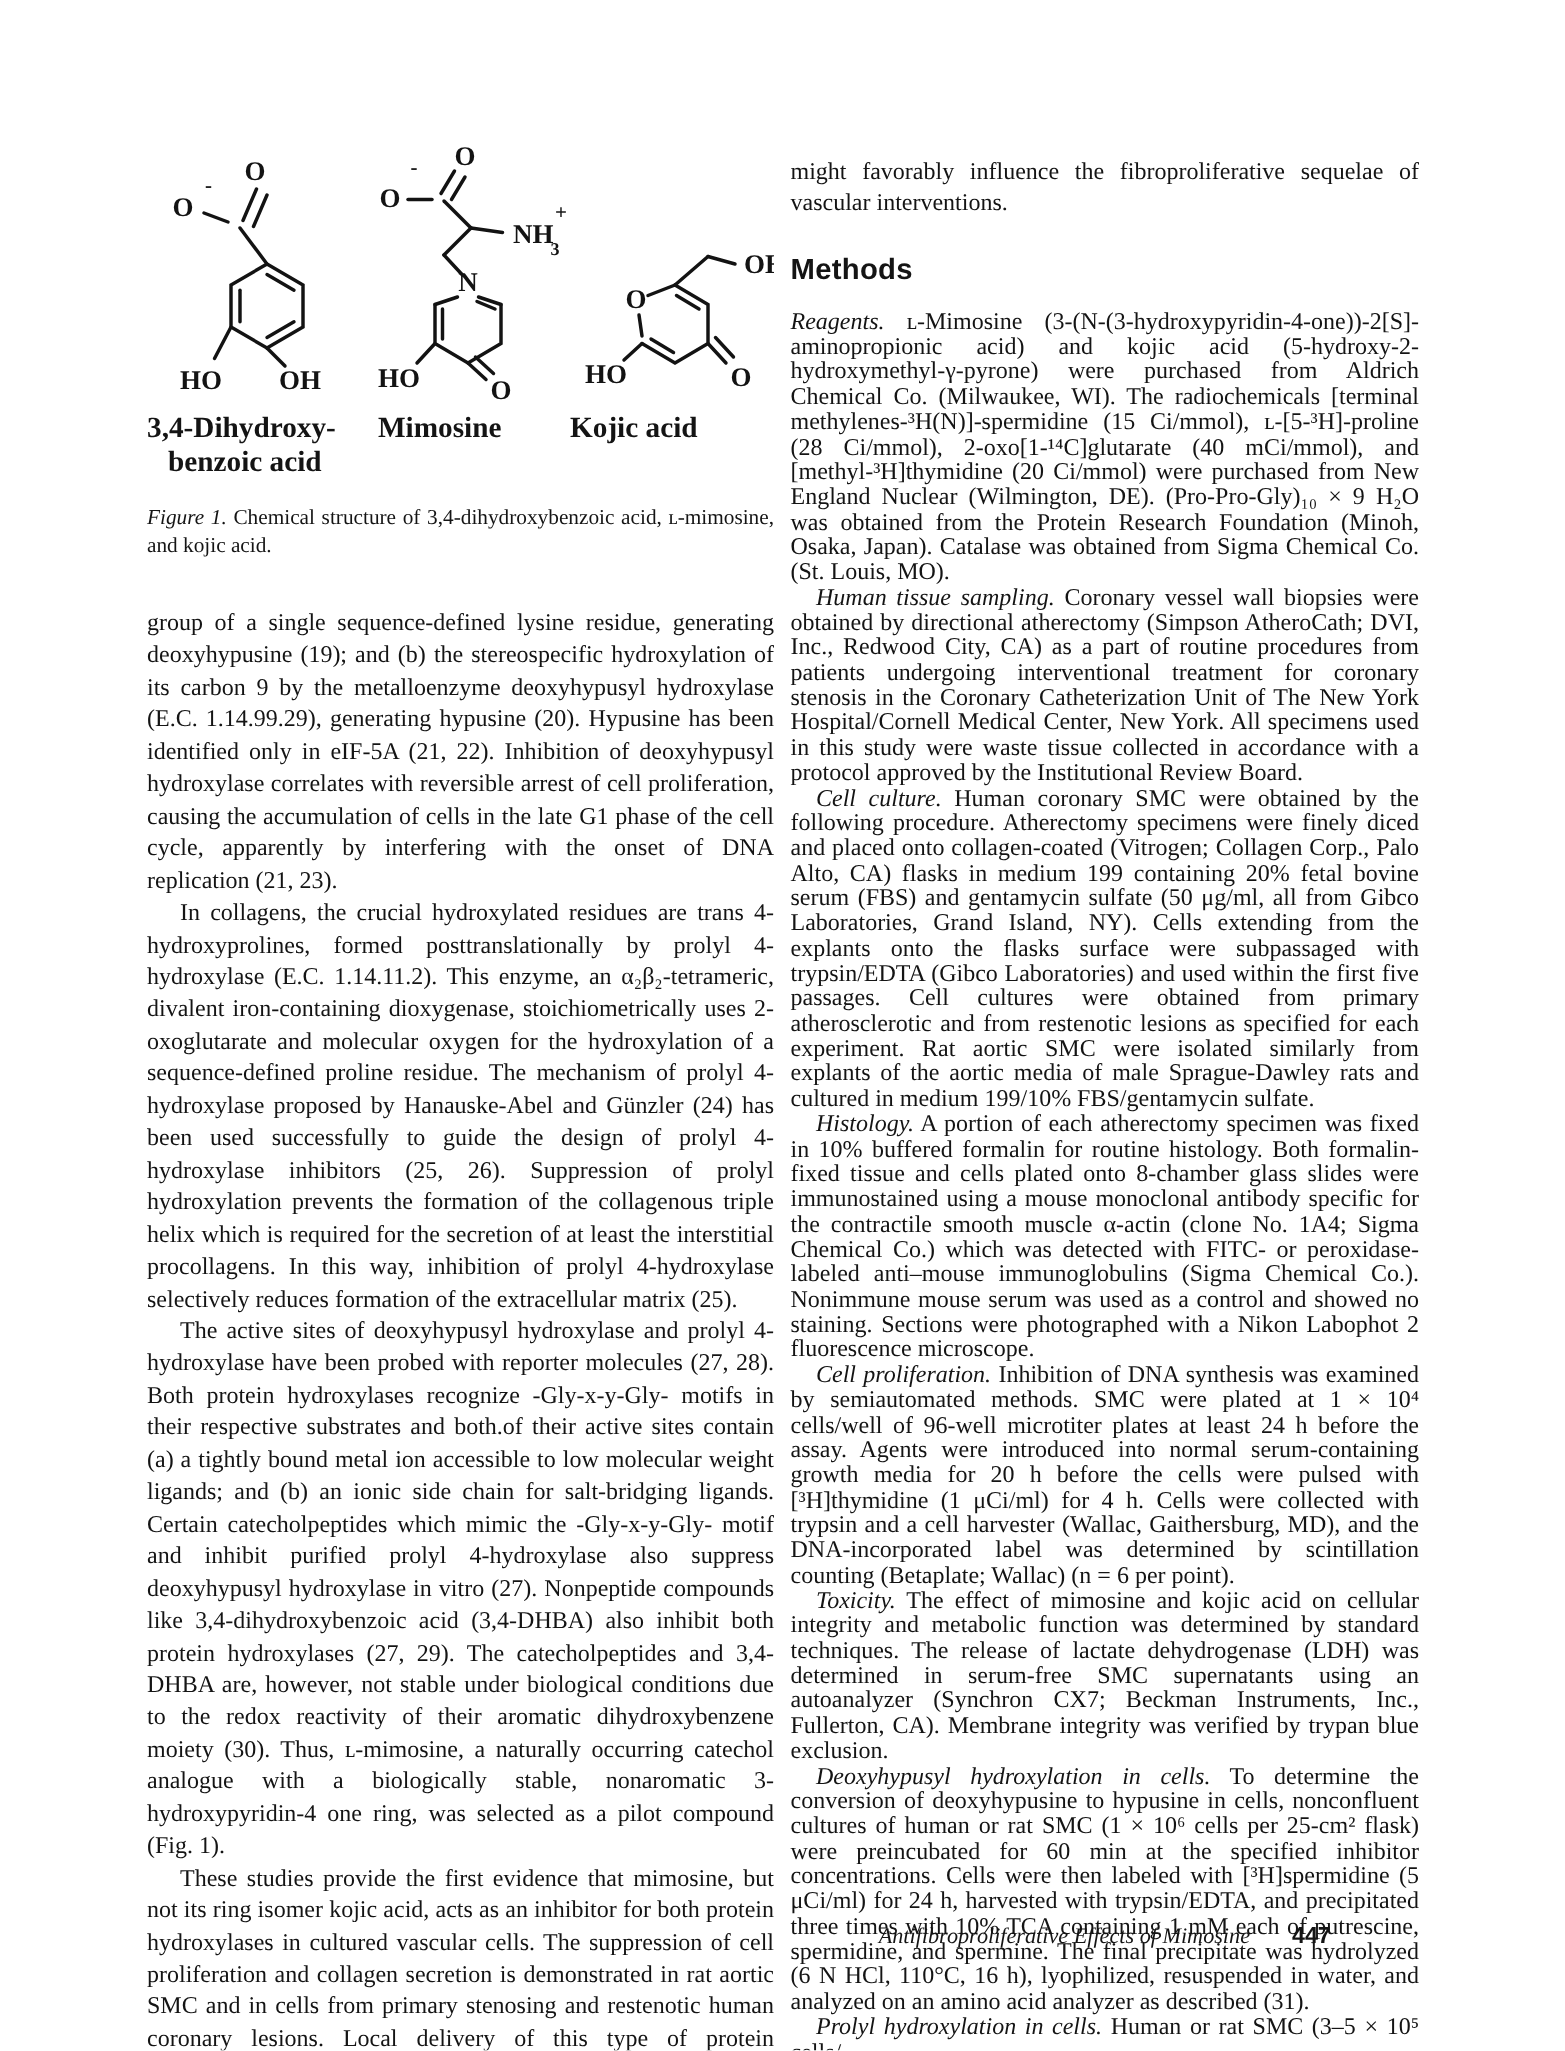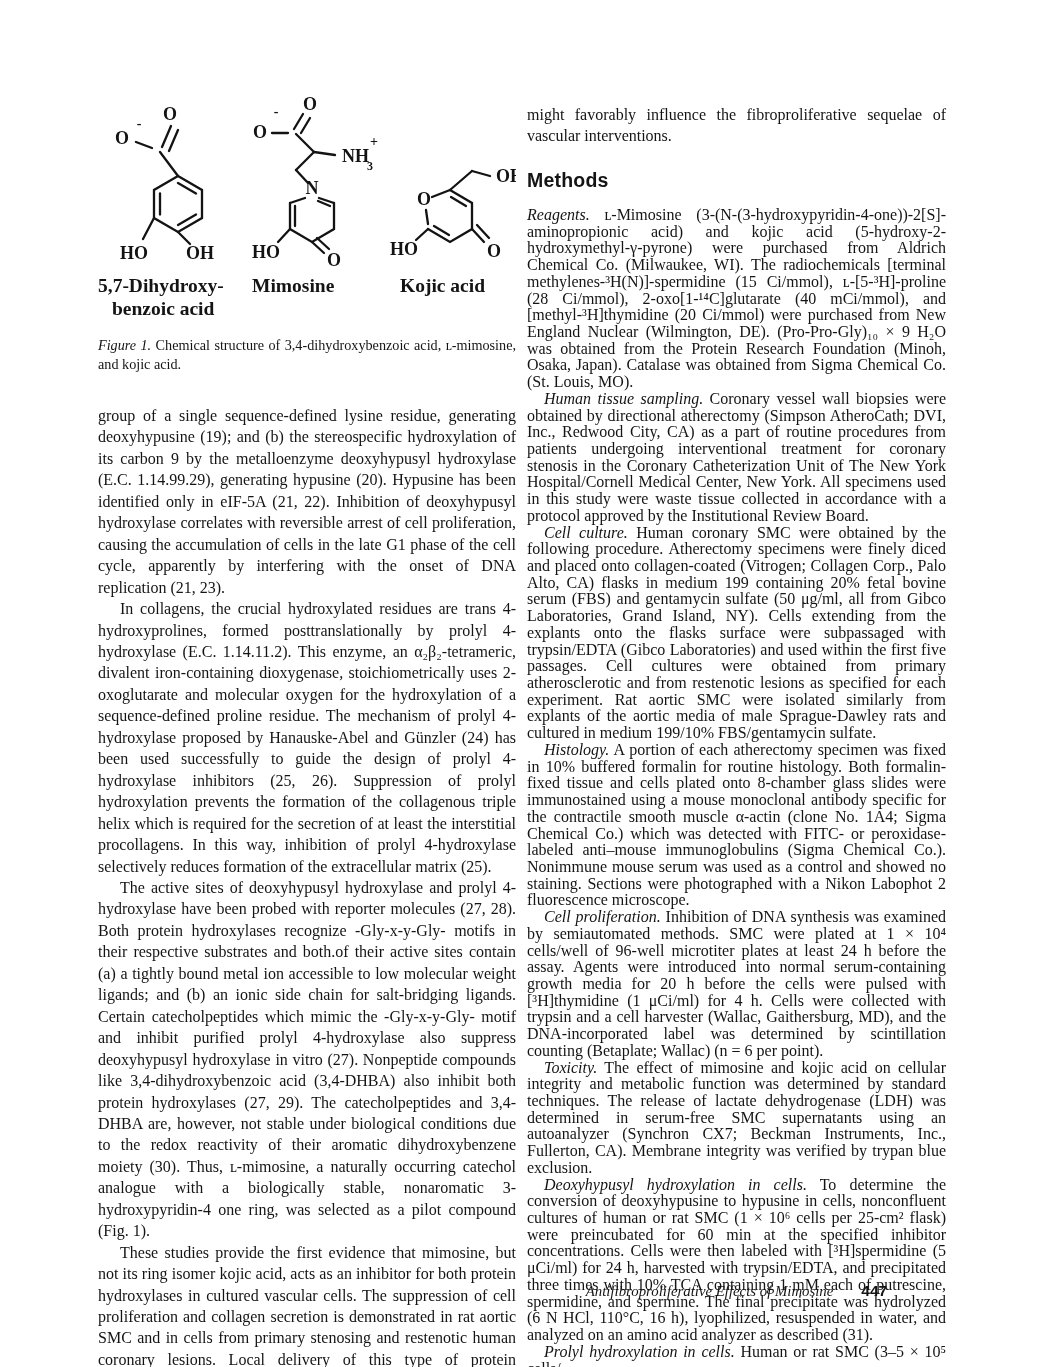--- a/index.html
+++ b/index.html
@@ -107,25 +107,25 @@
         <line x1="330" y1="137" x2="318" y2="148"></line>
         <text x="306" y="163" text-anchor="middle">HO</text>
         <line x1="374" y1="137" x2="386" y2="150"></line>
         <line x1="379" y1="133" x2="391" y2="146"></line>
         <text x="396" y="165" text-anchor="middle">O</text>
       </g>
     </svg>
 
     <div class="compound-labels">
       <div class="compound-label" style="left:0;">
-        <span>5,7-Dihydroxy-</span>
+        <span>3,4-Dihydroxy-</span>
         <span class="l2">benzoic acid</span>
       </div>
       <div class="compound-label" style="left:154px;font-family:Liberation Serif, serif;">Mimosine</div>
-      <div class="compound-label" style="left:302px;">Kojic acid</div>
+      <div class="compound-label" style="left:282px;">Kojic acid</div>
     </div>
 
     <p class="caption"><em>Figure 1.</em><span> Chemical structure of 3,4-dihydroxybenzoic acid, ʟ-mimosine, and kojic acid.</span></p>
 
     <p class="bt body-start">group of a single sequence-defined lysine residue, generating deoxyhypusine (19); and (b) the stereospecific hydroxylation of its carbon 9 by the metalloenzyme deoxyhypusyl hydroxylase (E.C. 1.14.99.29), generating hypusine (20). Hypusine has been identified only in eIF-5A (21, 22). Inhibition of deoxyhypusyl hydroxylase correlates with reversible arrest of cell proliferation, causing the accumulation of cells in the late G1 phase of the cell cycle, apparently by interfering with the onset of DNA replication (21, 23).</p>
     <p class="bt ind">In collagens, the crucial hydroxylated residues are trans 4-hydroxyprolines, formed posttranslationally by prolyl 4-hydroxylase (E.C. 1.14.11.2). This enzyme, an α₂β₂-tetrameric, divalent iron-containing dioxygenase, stoichiometrically uses 2-oxoglutarate and molecular oxygen for the hydroxylation of a sequence-defined proline residue. The mechanism of prolyl 4-hydroxylase proposed by Hanauske-Abel and Günzler (24) has been used successfully to guide the design of prolyl 4-hydroxylase inhibitors (25, 26). Suppression of prolyl hydroxylation prevents the formation of the collagenous triple helix which is required for the secretion of at least the interstitial procollagens. In this way, inhibition of prolyl 4-hydroxylase selectively reduces formation of the extracellular matrix (25).</p>
     <p class="bt ind">The active sites of deoxyhypusyl hydroxylase and prolyl 4-hydroxylase have been probed with reporter molecules (27, 28). Both protein hydroxylases recognize -Gly-x-y-Gly- motifs in their respective substrates and both.of their active sites contain (a) a tightly bound metal ion accessible to low molecular weight ligands; and (b) an ionic side chain for salt-bridging ligands. Certain catecholpeptides which mimic the -Gly-x-y-Gly- motif and inhibit purified prolyl 4-hydroxylase also suppress deoxyhypusyl hydroxylase in vitro (27). Nonpeptide compounds like 3,4-dihydroxybenzoic acid (3,4-DHBA) also inhibit both protein hydroxylases (27, 29). The catecholpeptides and 3,4-DHBA are, however, not stable under biological conditions due to the redox reactivity of their aromatic dihydroxybenzene moiety (30). Thus, ʟ-mimosine, a naturally occurring catechol analogue with a biologically stable, nonaromatic 3-hydroxypyridin-4 one ring, was selected as a pilot compound (Fig. 1).</p>
     <p class="bt ind">These studies provide the first evidence that mimosine, but not its ring isomer kojic acid, acts as an inhibitor for both protein hydroxylases in cultured vascular cells. The suppression of cell proliferation and collagen secretion is demonstrated in rat aortic SMC and in cells from primary stenosing and restenotic human coronary lesions. Local delivery of this type of protein hydroxylase inhibitor during recanalization procedures</p>
   </div>
 

